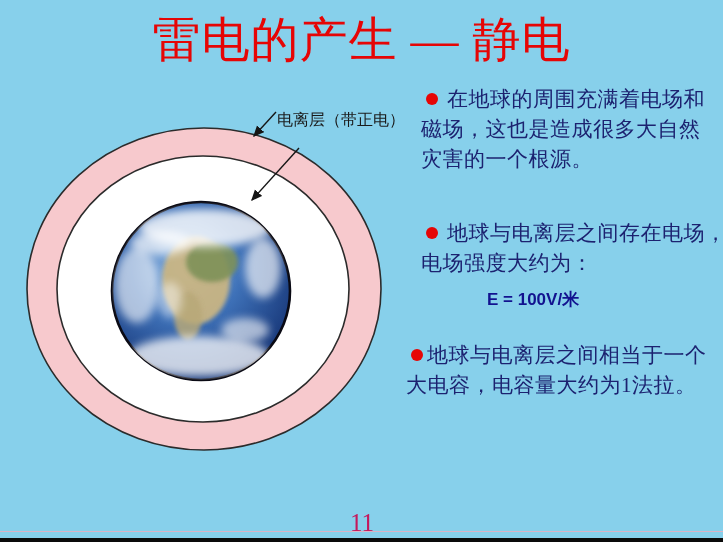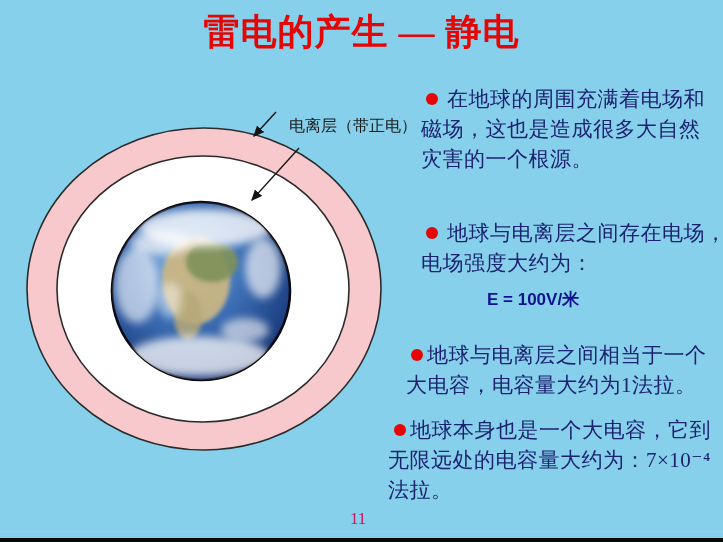--- a/index.html
+++ b/index.html
@@ -6,31 +6,31 @@
   .slide{
     position:relative;
     width:723px;height:542px;
     overflow:hidden;
     background:var(--background,#87D0EB);
     font-family:"Liberation Serif","DejaVu Serif",serif;
   }
   .title{
     position:absolute;left:0;top:8px;width:723px;
     text-align:center;
-    font-size:36px;font-weight:bold;
+    font-size:48px;font-weight:normal;
     color:var(--title-red,#E60505);
     letter-spacing:1px;
   }
   .diagram-svg{position:absolute;left:0;top:0;}
   .diag-label{
     position:absolute;
     font-size:16px;color:#1A1A1A;
     white-space:nowrap;
   }
-  .label-ionosphere{left:277px;top:116px;margin-left:12px;}
+  .label-ionosphere{left:277px;top:110px;}
   .label-earth{left:299px;top:130px;}
   .bullet{
     position:absolute;
     width:330px;
     font-size:21px;line-height:30px;
     color:var(--body-blue,#1C2270);
     letter-spacing:0.5px;
   }
   .bullet .dot{
     position:absolute;
@@ -50,21 +50,21 @@
   .b1 .dot,.b2 .dot,.b3 .dot{left:5px;}
   .formula{
     position:absolute;left:487px;top:288px;
     font-family:"Liberation Sans","DejaVu Sans",sans-serif;
     font-size:17px;font-weight:bold;
     color:var(--formula-blue,#12128F);
     white-space:nowrap;
   }
   .page-number{
     position:absolute;left:350px;top:509px;
-    font-size:17px;
+    font-size:25px;
     color:var(--page-crimson,#C4195C);
   }
   .footer-pink-line{
     position:absolute;left:0;top:531px;width:723px;height:1px;
     background:var(--footer-pink,#E9AEC0);opacity:.85;
   }
   .footer-black-bar{
     position:absolute;left:0;top:538px;width:723px;height:4px;
     background:#0A0A0A;
   }
@@ -135,24 +135,18 @@
   </div>
 
   <div class="formula">E = 100V/米</div>
 
   <div class="bullet b3">
     <span class="dot"></span>
     <div class="line first">地球与电离层之间相当于一个</div>
     <div class="line">大电容，电容量大约为1法拉。</div>
   </div>
 
-  <div class="bullet b4">
-    <span class="dot"></span>
-    <div class="line first">地球本身也是一个大电容，它到</div>
-    <div class="line">无限远处的电容量大约为：7×10⁻⁴</div>
-    <div class="line">法拉。</div>
-  </div>
 
   <div class="footer-pink-line"></div>
   <div class="page-number">11</div>
   <div class="footer-black-bar"></div>
 
 </div>
 
 </body></html>

